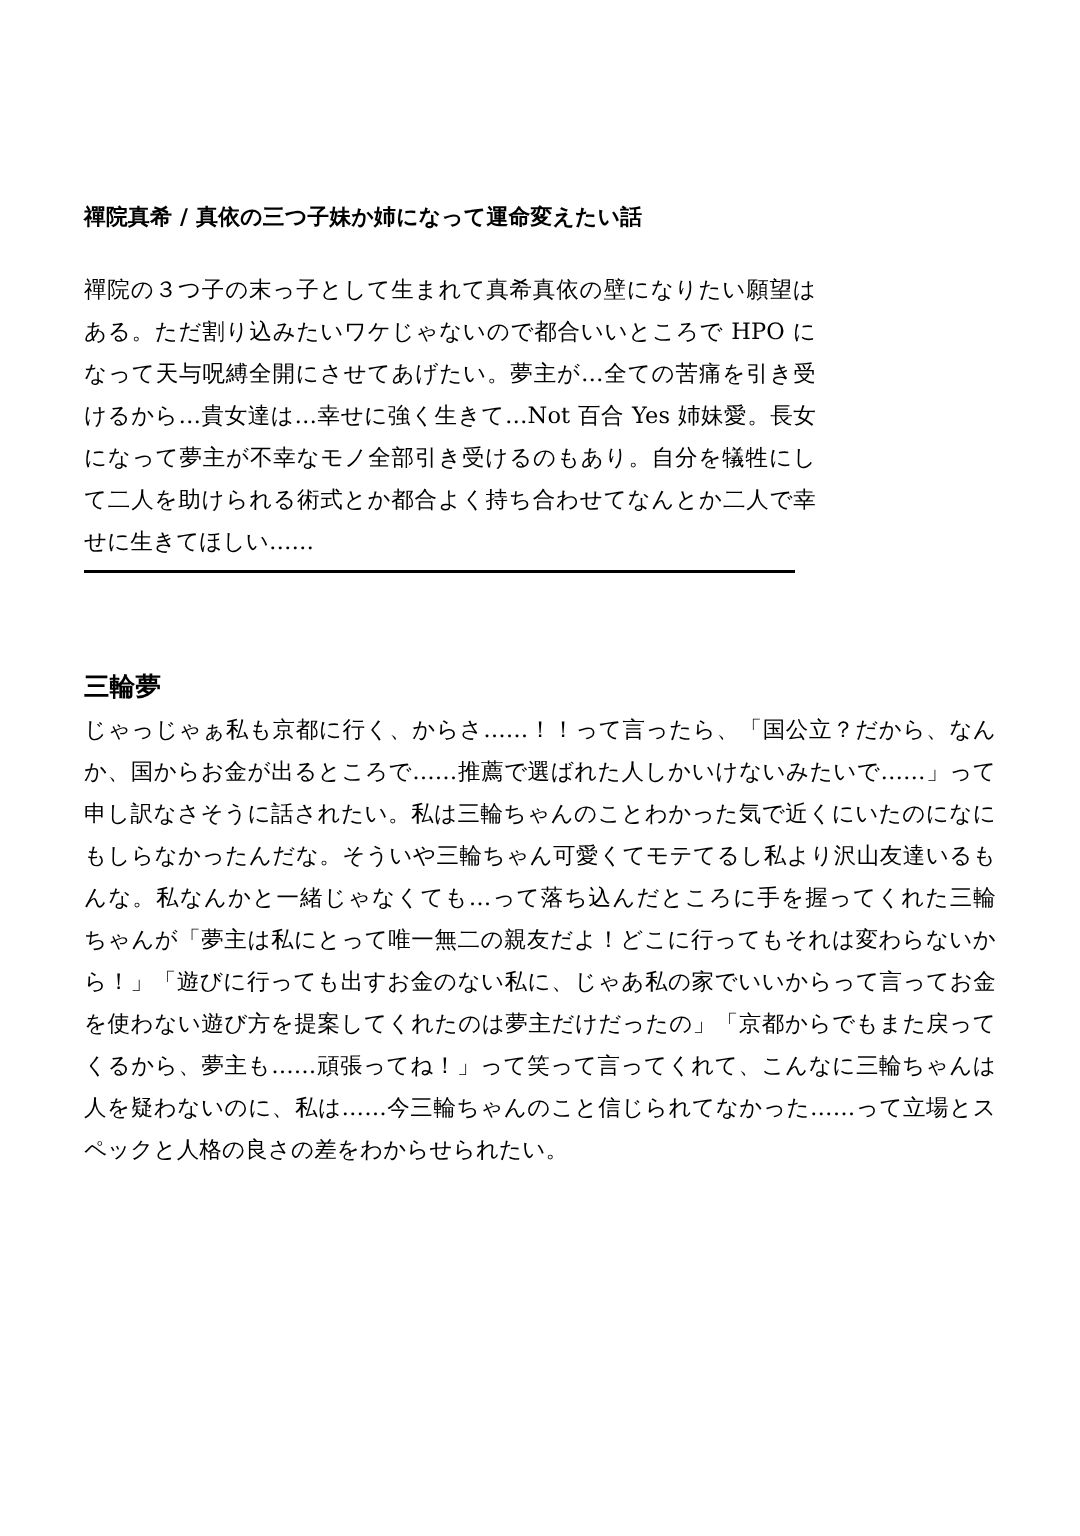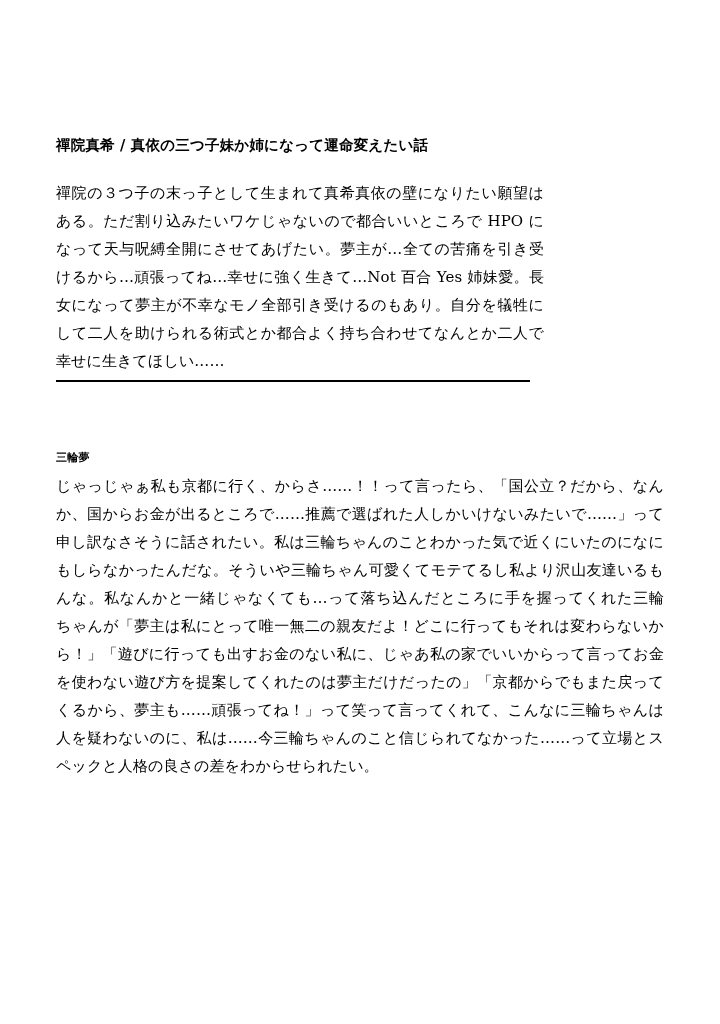--- a/index.html
+++ b/index.html
@@ -53,21 +53,21 @@
     border: none;
     border-top: 2px solid #000000;
     width: 474px;
     margin: 0;
     position: absolute;
     left: 56px;
     top: 380px;
   }
 
   .section-heading {
-    font-size: 11px;
+    font-size: 17px;
     font-weight: bold;
     line-height: 28px;
     letter-spacing: 0.2px;
     margin: 0;
     position: absolute;
     left: 56px;
     top: 444px;
     white-space: nowrap;
   }
 
@@ -84,21 +84,21 @@
     text-decoration: underline;
   }
 </style>
 </head>
 <body>
 
 <div class="page">
 
   <h1 class="doc-title">禪院真希 / 真依の三つ子妹か姉になって運命変えたい話</h1>
 
-  <p class="para para-intro">禪院の３つ子の末っ子として生まれて真希真依の壁になりたい願望はある。ただ割り込みたいワケじゃないので都合いいところで HPO になって天与呪縛全開にさせてあげたい。夢主が…全ての苦痛を引き受けるから…頑張ってね…幸せに強く生きて…Not 百合 Yes 姉妹愛。長女になって夢主が不幸なモノ全部引き受けるのもあり。自分を犠牲にして二人を助けられる術式とか都合よく持ち合わせてなんとか二人で幸せに生きてほしい……</p>
+  <p class="para para-intro">禪院の３つ子の末っ子として生まれて真希真依の壁になりたい願望はある。ただ割り込みたいワケじゃないので都合いいところで HPO になって天与呪縛全開にさせてあげたい。夢主が…全ての苦痛を引き受けるから…貴女達は…幸せに強く生きて…Not 百合 Yes 姉妹愛。長女になって夢主が不幸なモノ全部引き受けるのもあり。自分を犠牲にして二人を助けられる術式とか都合よく持ち合わせてなんとか二人で幸せに生きてほしい……</p>
 
   <hr class="divider">
 
   <h2 class="section-heading">三輪夢</h2>
 
   <div class="section-body">
     <p class="para">じゃっじゃぁ私も京都に行く、からさ……！！って言ったら、「国公立？だから、なんか、国からお金が出るところで……推薦で選ばれた人しかいけないみたいで……」って申し訳なさそうに話されたい。私は三輪ちゃんのことわかった気で近くにいたのになにもしらなかったんだな。そういや三輪ちゃん可愛くてモテてるし私より沢山友達いるもんな。私なんかと一緒じゃなくても…って落ち込んだところに手を握ってくれた三輪ちゃんが「夢主は私にとって唯一無二の親友だよ！どこに行ってもそれは変わらないから！」「遊びに行っても出すお金のない私に、じゃあ私の家でいいからって言ってお金を使わない遊び方を提案してくれたのは夢主だけだったの」「京都からでもまた戻ってくるから、夢主も……頑張ってね！」って笑って言ってくれて、こんなに三輪ちゃんは人を疑わないのに、私は……今三輪ちゃんのこと信じられてなかった……って立場とスペックと人格の良さの差をわからせられたい。</p>
   </div>
 
 </div>

